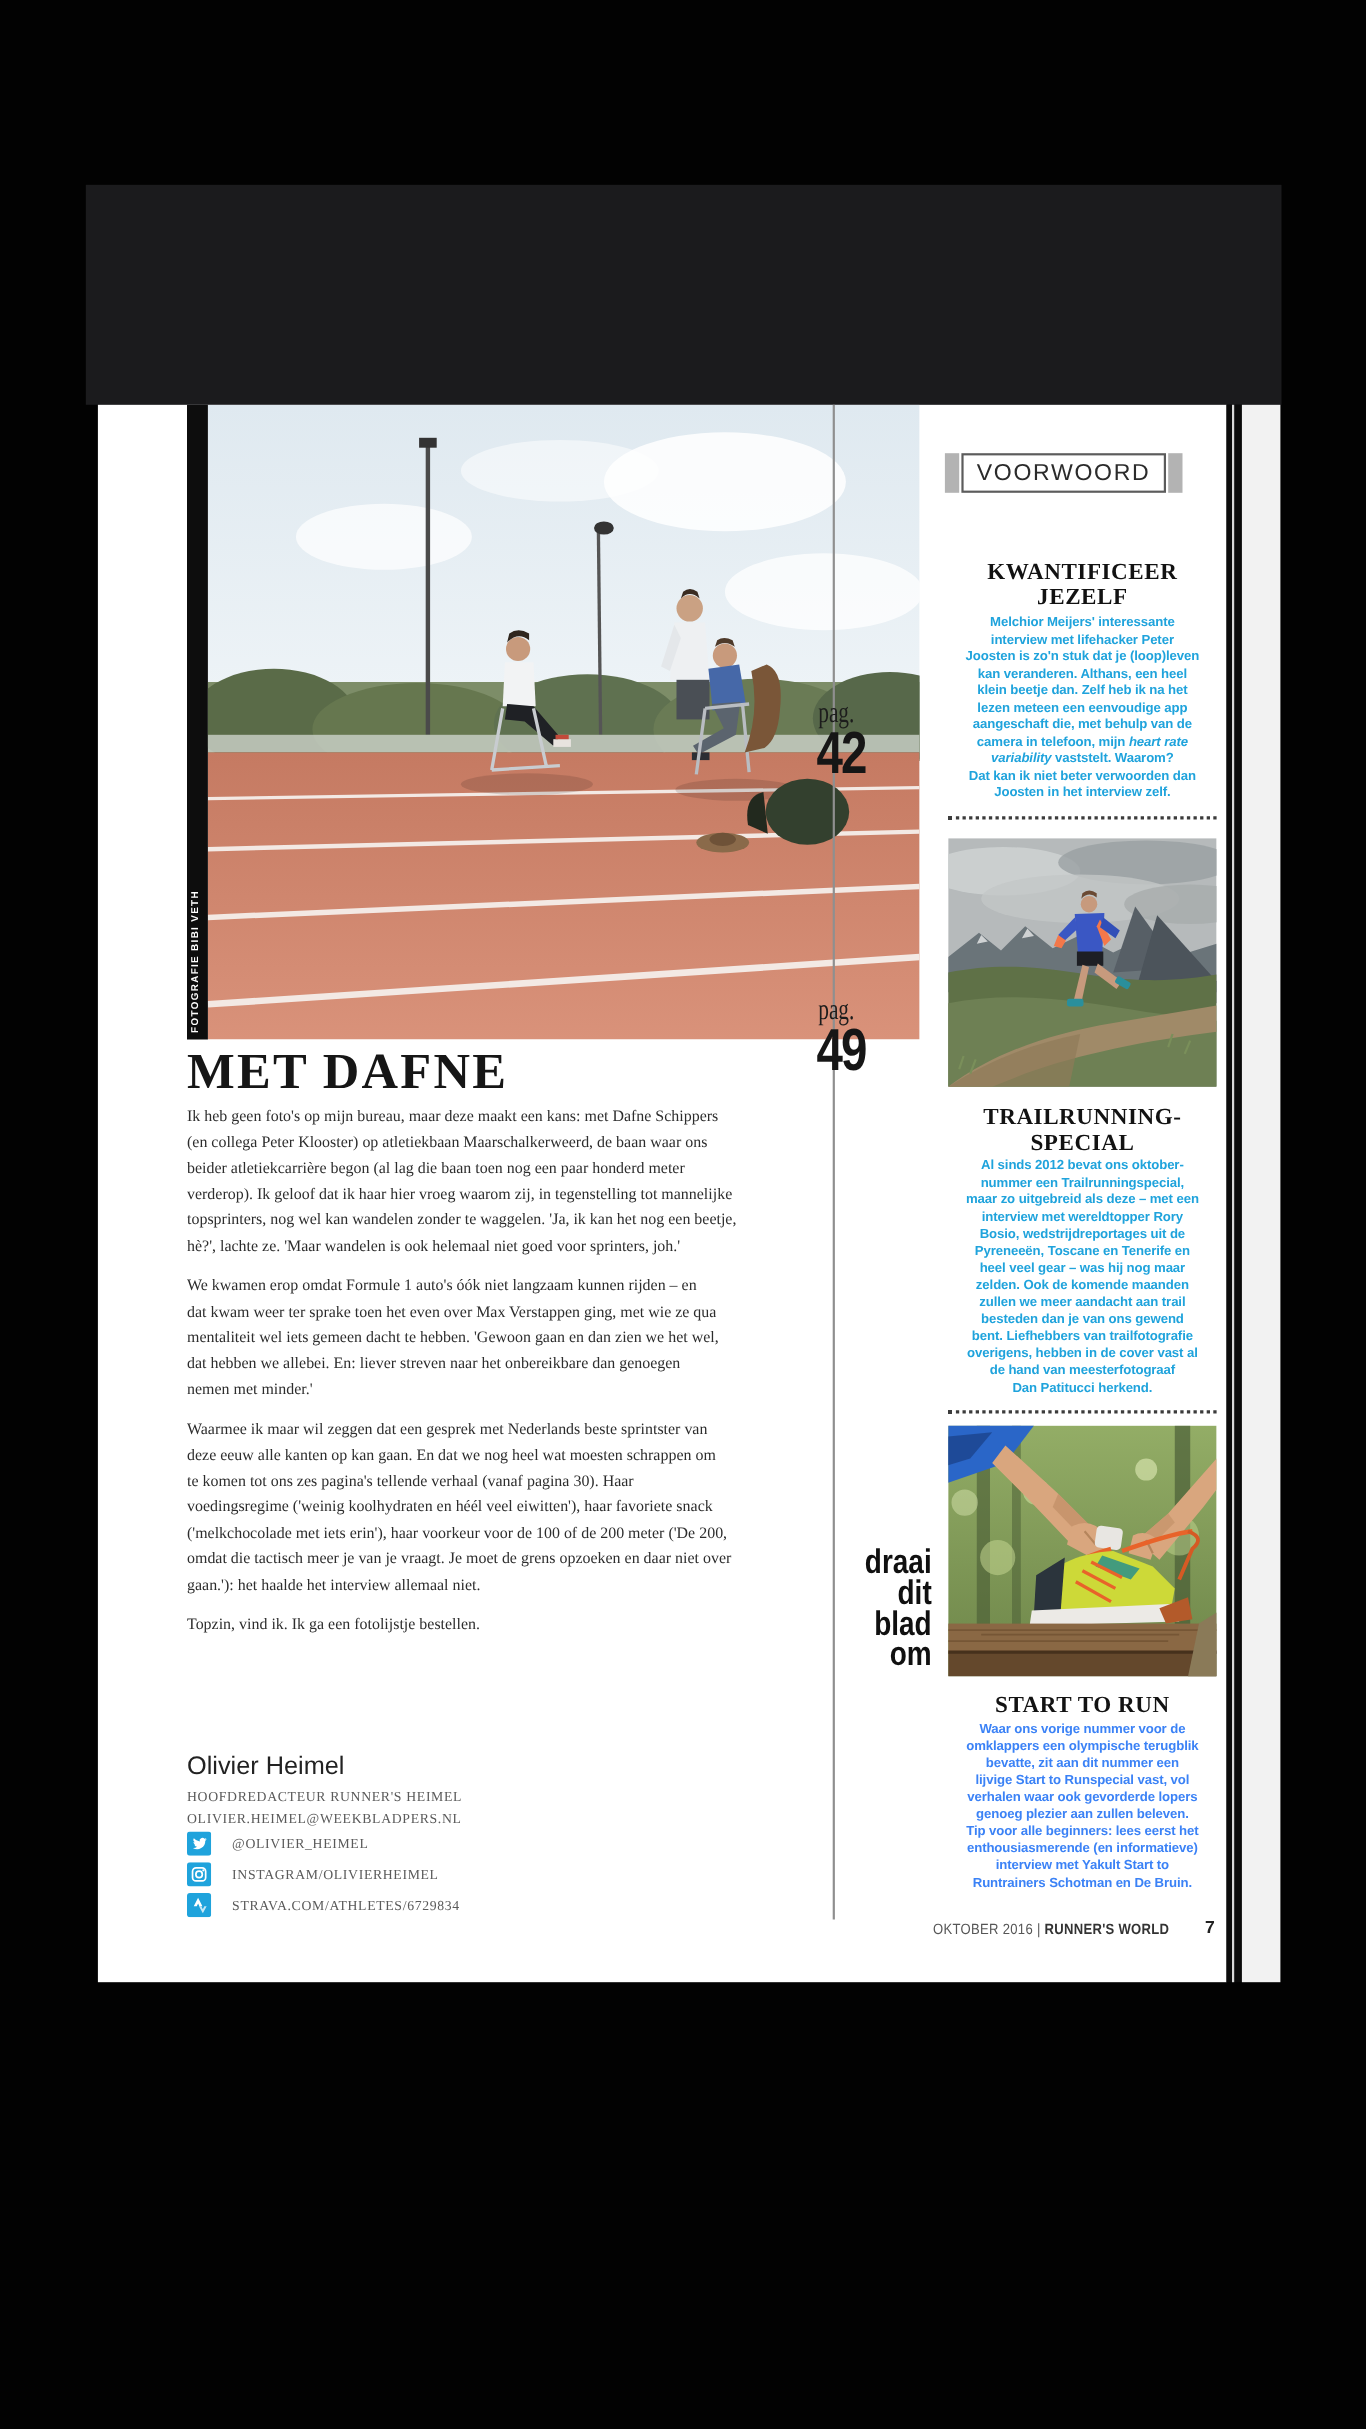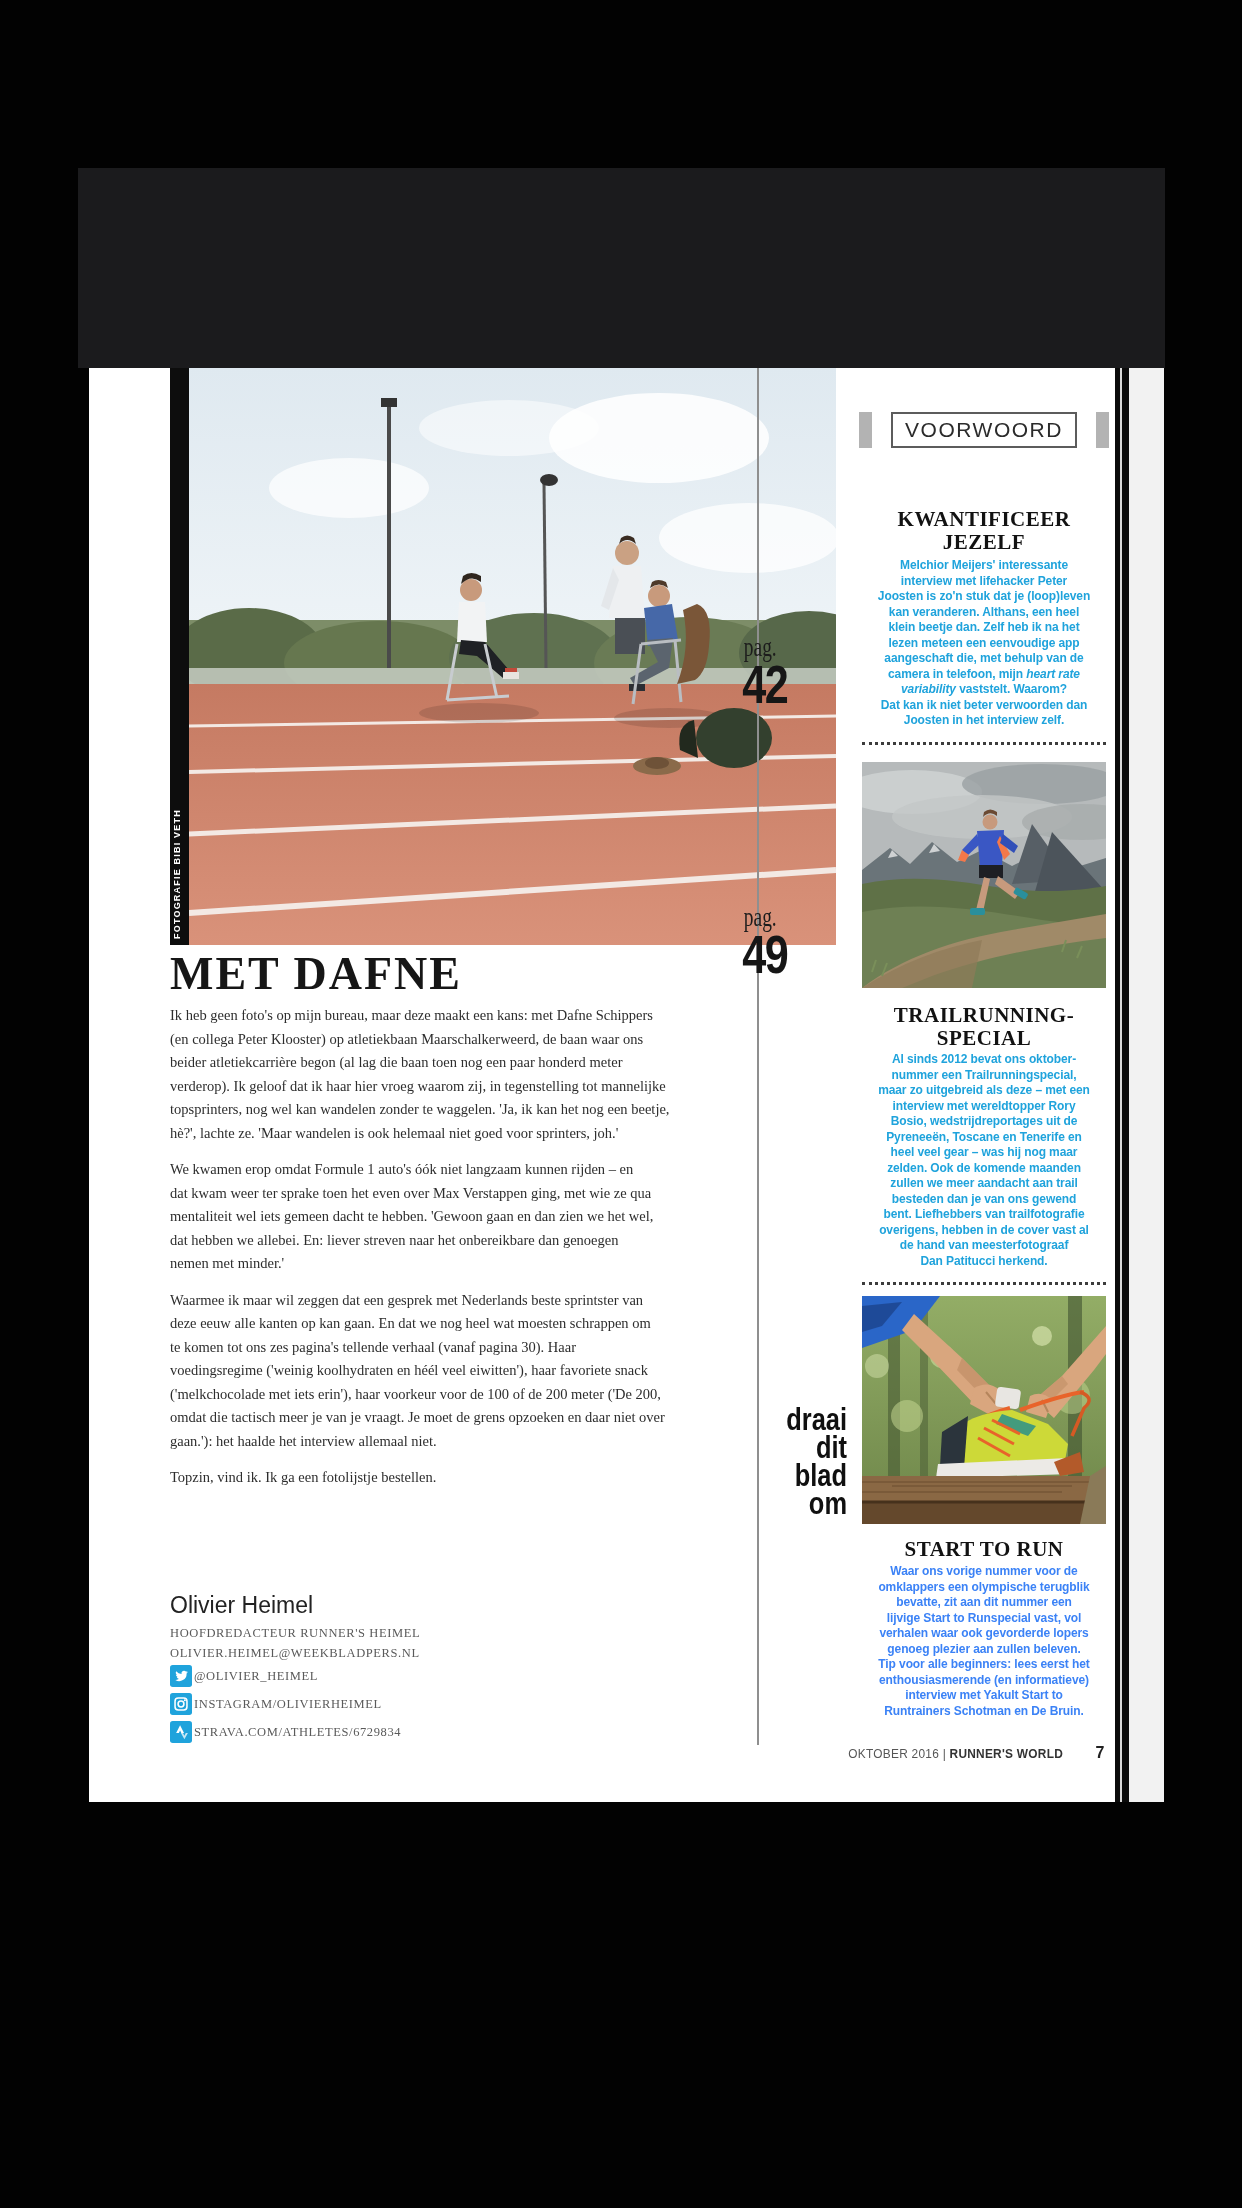--- a/index.html
+++ b/index.html
@@ -24,27 +24,27 @@
   
   .article-title{left:81px;top:582px;font:700 46px/48px "Liberation Serif",serif;
      letter-spacing:2px;color:#161616;}
   .body-copy{left:81px;top:636px;width:592px;color:#2d2d2d;
      font:400 14.5px/23.5px "Liberation Serif",serif;}
   .body-copy p{margin:0 0 13px 0;white-space:pre-line;}
   .author-name{left:81px;top:1224px;font:400 23px/26px "Liberation Sans",sans-serif;color:#222;}
   .small-serif{font:400 12.5px/18px "Liberation Serif",serif;letter-spacing:0.6px;color:#5a5a5a;}
   .author-role{left:81px;top:1256px;}
   .author-email{left:81px;top:1276px;}
-  .link-row{left:81px;height:24px;display:flex;align-items:center;gap:2px;}
+  .link-row{left:81px;height:24px;display:flex;align-items:center;gap:19px;}
   .row-tw{top:1296px;} .row-ig{top:1324px;} .row-st{top:1352px;}
   .soc-icon{width:22px;height:22px;flex:0 0 auto;}
   
   .divider{left:668px;top:0;width:2px;height:1377px;background:#8f8f8f;}
   
-  .vw-wrap{left:770px;top:40px;width:250px;height:44px;display:flex;align-items:center;justify-content:space-between;gap:13px;}
+  .vw-wrap{left:770px;top:40px;width:250px;height:44px;display:flex;align-items:center;justify-content:flex-start;gap:2px;}
   .vw-bar{width:13px;height:36px;background:#b3b3b3;}
   .vw-box{border:2px solid #5c5c5c;padding:3px 12px;background:#fff;
      font:400 21px/26px "Liberation Sans",sans-serif;letter-spacing:1.5px;color:#2b2b2b;}
   .sec-title{width:250px;text-align:center;white-space:pre-line;color:#121212;
      font:700 21px/23px "Liberation Serif",serif;letter-spacing:0.5px;}
   .cyan-body{width:250px;text-align:center;white-space:pre-line;
      font:700 12px/15.5px "Liberation Sans",sans-serif;letter-spacing:-0.1px;}
   .st0{left:770px;top:140px;} .sb0{left:770px;top:190px;}
   .st1{left:770px;top:636px;} .sb1{left:770px;top:684px;}
   .st2{left:770px;top:1170px;} .sb2{left:770px;top:1196px;}

